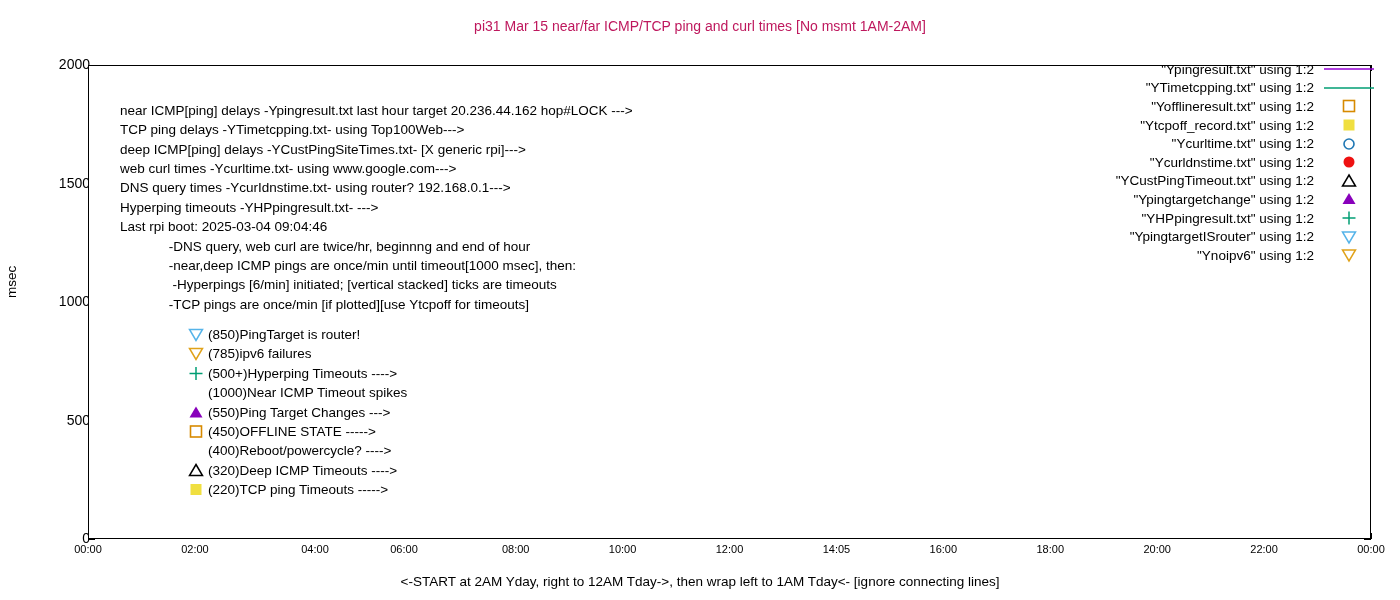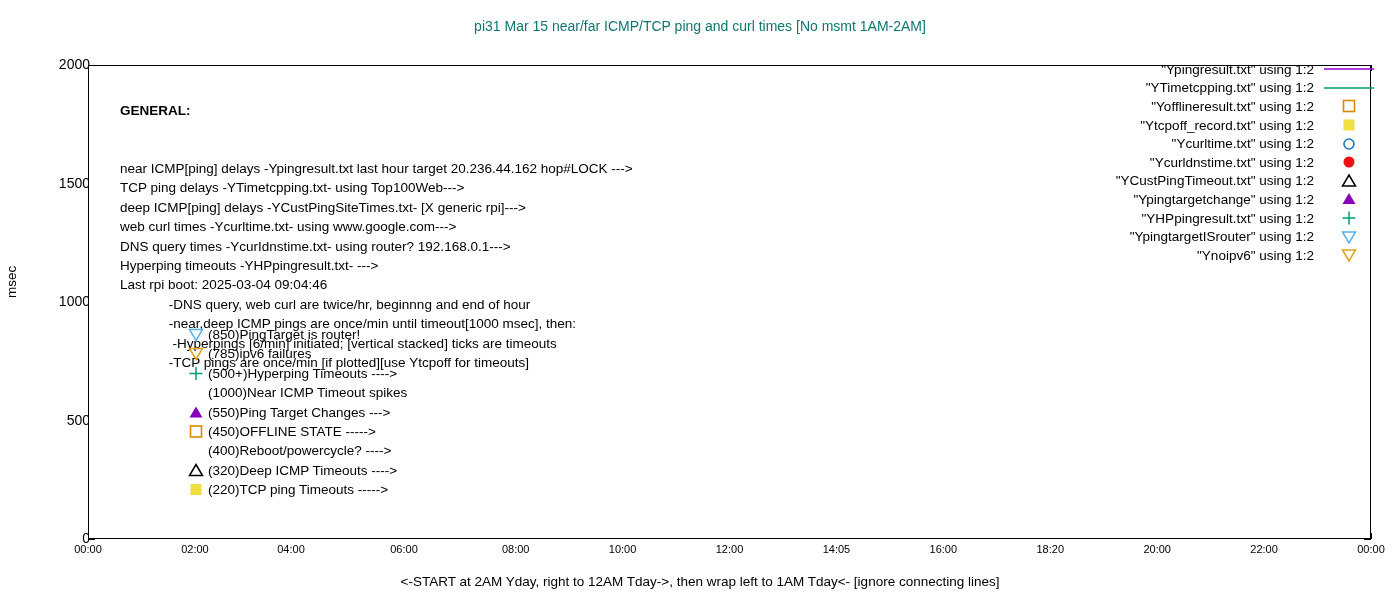--- a/index.html
+++ b/index.html
@@ -3,21 +3,21 @@
 <meta charset="utf-8">
 <title>pi31 ping chart</title>
 <style>
   html,body{margin:0;padding:0;background:#ffffff;}
   body{width:1400px;height:600px;overflow:hidden;
        font-family:"Liberation Sans","DejaVu Sans",sans-serif;
        color:#000;-webkit-font-smoothing:none;}
   #root{position:relative;width:1400px;height:600px;}
 
   .chart-title{position:absolute;left:0;top:18px;width:1400px;text-align:center;
-               font-size:14px;color:#0f766e;letter-spacing:0px;}
+               font-size:14px;color:#be185d;letter-spacing:0px;}
 
   
   .plot-frame{position:absolute;left:88px;top:65px;width:1283px;height:474px;
               border:1px solid #000;box-sizing:border-box;background:#fff;}
   .plot-clip{position:absolute;left:88px;top:65px;width:1283px;height:474px;
              overflow:hidden;box-sizing:border-box;}
 
   
   .ytick{position:absolute;right:1310px;width:60px;text-align:right;font-size:14px;
          transform:translateY(-9px);}
@@ -79,42 +79,42 @@
     </div>
   <div class="ylabel">msec</div>
 
   <div id="xaxis">
       <div class="xtick" style="left: 88px;">00:00</div>
       <div class="xtick-mark" style="left: 88px;"></div>
       <div class="xtick-mark-t" style="left: 88px;"></div>
       <div class="xtick" style="left: 194.917px;">02:00</div>
       <div class="xtick-mark" style="left: 194.917px;"></div>
       <div class="xtick-mark-t" style="left: 194.917px;"></div>
-      <div class="xtick" style="left: 291px;">04:00</div>
+      <div class="xtick" style="left: 315px;">04:00</div>
       <div class="xtick-mark" style="left: 301.833px;"></div>
       <div class="xtick-mark-t" style="left: 301.833px;"></div>
       <div class="xtick" style="left: 404px;">06:00</div>
       <div class="xtick-mark" style="left: 408.75px;"></div>
       <div class="xtick-mark-t" style="left: 408.75px;"></div>
       <div class="xtick" style="left: 515.667px;">08:00</div>
       <div class="xtick-mark" style="left: 515.667px;"></div>
       <div class="xtick-mark-t" style="left: 515.667px;"></div>
       <div class="xtick" style="left: 622.583px;">10:00</div>
       <div class="xtick-mark" style="left: 622.583px;"></div>
       <div class="xtick-mark-t" style="left: 622.583px;"></div>
       <div class="xtick" style="left: 729.5px;">12:00</div>
       <div class="xtick-mark" style="left: 729.5px;"></div>
       <div class="xtick-mark-t" style="left: 729.5px;"></div>
       <div class="xtick" style="left: 836.417px;">14:05</div>
       <div class="xtick-mark" style="left: 836.417px;"></div>
       <div class="xtick-mark-t" style="left: 836.417px;"></div>
       <div class="xtick" style="left: 943.333px;">16:00</div>
       <div class="xtick-mark" style="left: 943.333px;"></div>
       <div class="xtick-mark-t" style="left: 943.333px;"></div>
-      <div class="xtick" style="left: 1050.25px;">18:20</div>
+      <div class="xtick" style="left: 1050.25px;">18:00</div>
       <div class="xtick-mark" style="left: 1050.25px;"></div>
       <div class="xtick-mark-t" style="left: 1050.25px;"></div>
       <div class="xtick" style="left: 1157.17px;">20:00</div>
       <div class="xtick-mark" style="left: 1157.17px;"></div>
       <div class="xtick-mark-t" style="left: 1157.17px;"></div>
       <div class="xtick" style="left: 1264.08px;">22:00</div>
       <div class="xtick-mark" style="left: 1264.08px;"></div>
       <div class="xtick-mark-t" style="left: 1264.08px;"></div>
       <div class="xtick" style="left: 1371px;">00:00</div>
       <div class="xtick-mark" style="left: 1371px;"></div>
@@ -294,21 +294,20 @@
 
   <div class="gold-band"></div>
   <svg style="position:absolute;left:88px;top:345px;" width="260" height="22">
     <polygon points="0,4 52,4 44,20 8,20" fill="#e0a21a"></polygon>
     <polygon points="60,4 112,4 104,20 68,20" fill="#ffffff"></polygon>
   </svg>
 
   <div class="plot-frame"></div>
 
   <div class="txtblock" id="general-block">
-    <div class="bold">GENERAL:</div>
     <div id="general-lines"><div>near ICMP[ping] delays -Ypingresult.txt last hour target 20.236.44.162 hop#LOCK ---&gt;</div><div>TCP ping delays -YTimetcpping.txt- using Top100Web---&gt;</div><div>deep ICMP[ping] delays -YCustPingSiteTimes.txt- [X generic rpi]---&gt;</div><div>web curl times -Ycurltime.txt- using www.google.com---&gt;</div><div>DNS query times -YcurIdnstime.txt- using router? 192.168.0.1---&gt;</div><div>Hyperping timeouts -YHPpingresult.txt- ---&gt;</div><div>Last rpi boot: 2025-03-04 09:04:46</div><div>             -DNS query, web curl are twice/hr, beginnng and end of hour</div><div>             -near,deep ICMP pings are once/min until timeout[1000 msec], then:</div><div>              -Hyperpings [6/min] initiated; [vertical stacked] ticks are timeouts</div><div>             -TCP pings are once/min [if plotted][use Ytcpoff for timeouts]</div></div>
   </div>
 
   <div class="anom-list" id="anom-list">
       <div class="anom-row"><span class="anom-mark"><svg width="20" height="19" viewBox="0 0 20 19">
             <polygon points="3.5,4.5 16.5,4.5 10,15.5" fill="none" stroke="#56b4e9" stroke-width="1.5"></polygon>
           </svg></span><span>(850)PingTarget is router!</span></div>
       <div class="anom-row"><span class="anom-mark"><svg width="20" height="19" viewBox="0 0 20 19">
             <polygon points="3.5,4.5 16.5,4.5 10,15.5" fill="none" stroke="#e0a21a" stroke-width="1.5"></polygon>
           </svg></span><span>(785)ipv6 failures</span></div>

